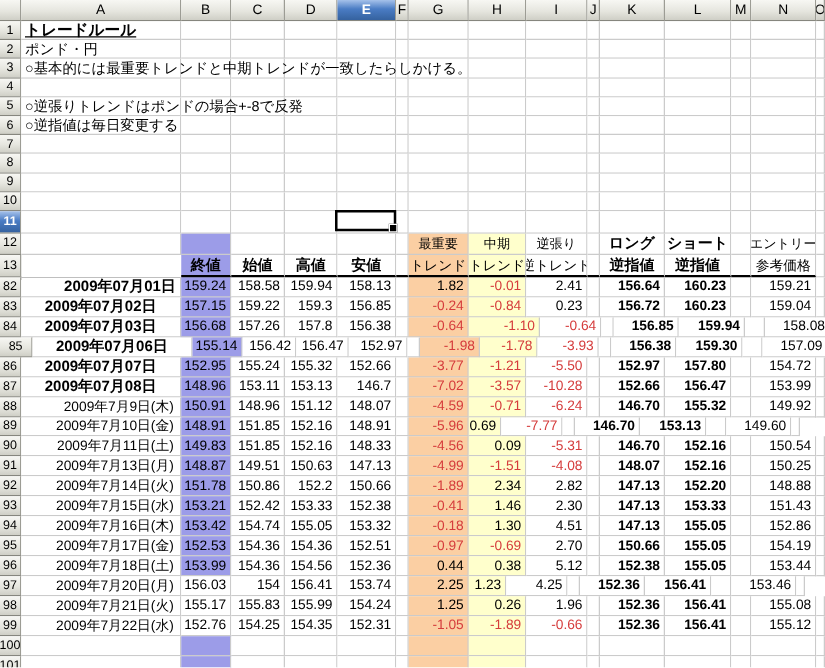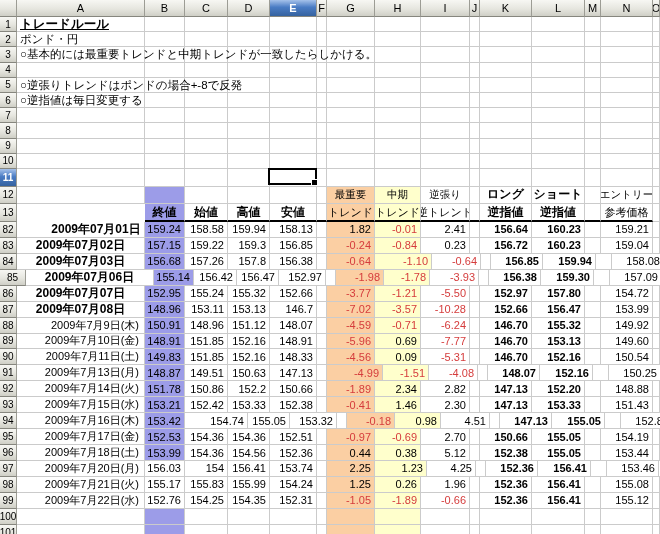--- a/index.html
+++ b/index.html
@@ -422,21 +422,21 @@
     </div>
     <div class="row" style="height: 15.94px;">
       <div class="hdr rtl" style="width: 17px; font-size: 10px;">89</div>
       <div class="cell datn" style="width: 128px;">2009年7月10日(金)</div>
       <div class="cell num pp" style="width: 40px;">148.91</div>
       <div class="cell num" style="width: 43px;">151.85</div>
       <div class="cell num" style="width: 42px;">152.16</div>
       <div class="cell num" style="width: 47px;">148.91</div>
       <div class="cell" style="width: 10px;"></div>
       <div class="cell num og rd" style="width: 48px;">-5.96</div>
-      <div class="cell num yl" style="width: 46px;">0.69</div>
+      <div class="cell num yl" style="width: 26px;">0.69</div>
       <div class="cell num rd" style="width: 49px;">-7.77</div>
       <div class="cell" style="width: 10px;"></div>
       <div class="cell num bd" style="width: 52px;">146.70</div>
       <div class="cell num bd" style="width: 53px;">153.13</div>
       <div class="cell" style="width: 16px;"></div>
       <div class="cell num" style="width: 52px;">149.60</div>
       <div class="cell" style="width: 7px;"></div>
     </div>
     <div class="row" style="height: 15.94px;">
       <div class="hdr rtl" style="width: 17px; font-size: 10px;">90</div>
@@ -457,21 +457,21 @@
       <div class="cell" style="width: 7px;"></div>
     </div>
     <div class="row" style="height: 15.94px;">
       <div class="hdr rtl" style="width: 17px; font-size: 10px;">91</div>
       <div class="cell datn" style="width: 128px;">2009年7月13日(月)</div>
       <div class="cell num pp" style="width: 40px;">148.87</div>
       <div class="cell num" style="width: 43px;">149.51</div>
       <div class="cell num" style="width: 42px;">150.63</div>
       <div class="cell num" style="width: 47px;">147.13</div>
       <div class="cell" style="width: 10px;"></div>
-      <div class="cell num og rd" style="width: 56px;">-4.99</div>
+      <div class="cell num og rd" style="width: 48px;">-4.99</div>
       <div class="cell num yl rd" style="width: 46px;">-1.51</div>
       <div class="cell num rd" style="width: 49px;">-4.08</div>
       <div class="cell" style="width: 10px;"></div>
       <div class="cell num bd" style="width: 52px;">148.07</div>
       <div class="cell num bd" style="width: 53px;">152.16</div>
       <div class="cell" style="width: 16px;"></div>
       <div class="cell num" style="width: 52px;">150.25</div>
       <div class="cell" style="width: 7px;"></div>
     </div>
     <div class="row" style="height: 15.94px;">
@@ -507,26 +507,26 @@
       <div class="cell num bd" style="width: 52px;">147.13</div>
       <div class="cell num bd" style="width: 53px;">153.33</div>
       <div class="cell" style="width: 16px;"></div>
       <div class="cell num" style="width: 52px;">151.43</div>
       <div class="cell" style="width: 7px;"></div>
     </div>
     <div class="row" style="height: 15.94px;">
       <div class="hdr rtl" style="width: 17px; font-size: 10px;">94</div>
       <div class="cell datn" style="width: 128px;">2009年7月16日(木)</div>
       <div class="cell num pp" style="width: 40px;">153.42</div>
-      <div class="cell num" style="width: 63px;">154.74</div>
+      <div class="cell num" style="width: 43px;">154.74</div>
       <div class="cell num" style="width: 42px;">155.05</div>
       <div class="cell num" style="width: 47px;">153.32</div>
       <div class="cell" style="width: 10px;"></div>
       <div class="cell num og rd" style="width: 48px;">-0.18</div>
-      <div class="cell num yl" style="width: 46px;">0.98</div>
+      <div class="cell num yl" style="width: 46px;">1.30</div>
       <div class="cell num" style="width: 49px;">4.51</div>
       <div class="cell" style="width: 10px;"></div>
       <div class="cell num bd" style="width: 52px;">147.13</div>
       <div class="cell num bd" style="width: 53px;">155.05</div>
       <div class="cell" style="width: 16px;"></div>
       <div class="cell num" style="width: 52px;">152.86</div>
       <div class="cell" style="width: 7px;"></div>
     </div>
     <div class="row" style="height: 15.94px;">
       <div class="hdr rtl" style="width: 17px; font-size: 10px;">95</div>
@@ -566,21 +566,21 @@
     </div>
     <div class="row" style="height: 15.94px;">
       <div class="hdr rtl" style="width: 17px; font-size: 10px;">97</div>
       <div class="cell datn" style="width: 128px;">2009年7月20日(月)</div>
       <div class="cell num" style="width: 40px;">156.03</div>
       <div class="cell num" style="width: 43px;">154</div>
       <div class="cell num" style="width: 42px;">156.41</div>
       <div class="cell num" style="width: 47px;">153.74</div>
       <div class="cell" style="width: 10px;"></div>
       <div class="cell num og" style="width: 48px;">2.25</div>
-      <div class="cell num yl" style="width: 52px;">1.23</div>
+      <div class="cell num yl" style="width: 30px;">1.23</div>
       <div class="cell num" style="width: 49px;">4.25</div>
       <div class="cell" style="width: 10px;"></div>
       <div class="cell num bd" style="width: 52px;">152.36</div>
       <div class="cell num bd" style="width: 53px;">156.41</div>
       <div class="cell" style="width: 16px;"></div>
       <div class="cell num" style="width: 52px;">153.46</div>
       <div class="cell" style="width: 7px;"></div>
     </div>
     <div class="row" style="height: 15.94px;">
       <div class="hdr rtl" style="width: 17px; font-size: 10px;">98</div>

